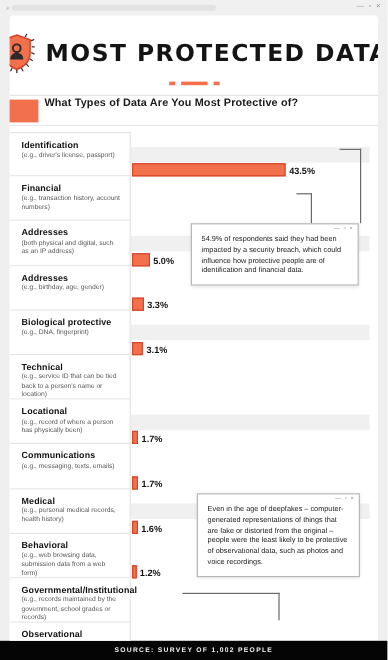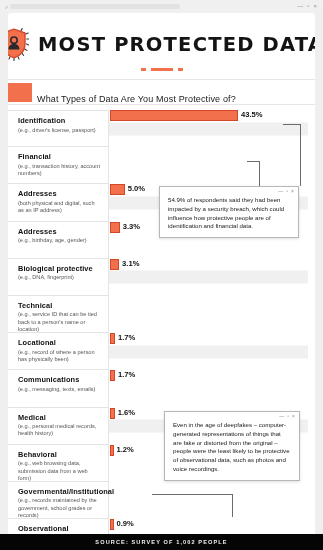--- a/index.html
+++ b/index.html
@@ -56,21 +56,21 @@
     position: absolute; left: 0; right: 0; top: 55px;
     display: flex; justify-content: center; align-items: center; gap: 5px;
   }
   .dash-sm { width: 5px; height: 3px; background: #f2714c; }
   .dash-lg { width: 22px; height: 3px; background: #f2714c; }
 
   
   .subtitle-band {
     position: relative; height: 26px; margin-top: 8px;
     border-top: 1px solid #e6e6e7; border-bottom: 1px solid #e6e6e7;
-    display: flex; align-items: flex-end;
+    display: flex; align-items: flex-start; font-weight: bold;
   }
   .subtitle-accent {
     position: absolute; left: -8px; top: 3px;
     width: 32px; height: 19px; background: #f2714c;
   }
   .subtitle-text {
     margin-left: 29px; font-size: 9px; color: #1a1a1a; letter-spacing: .15px;
     font-family: "Liberation Sans", sans-serif;
   }
 
@@ -85,21 +85,21 @@
     width: 101px; flex: none; padding: 5px 8px 3px 10px;
     border-right: 1px solid #e4e4e5; border-bottom: 1px solid #e4e4e5;
     background: #fff; position: relative; z-index: 3;
   }
   .row:first-child .label-cell { border-top: 1px solid #e4e4e5; }
   .lab-title {
     font-size: 7.4px; font-weight: bold; color: #111; letter-spacing: .1px;
     margin-bottom: 1.5px;
   }
   .lab-sub { font-size: 5.6px; color: #57575a; line-height: 1.32; }
-  .bar-cell { flex: 1; position: relative; display: flex; align-items: flex-start; }
+  .bar-cell { flex: 1; position: relative; display: flex; align-items: flex-end; }
   .track {
     position: absolute; left: 0; right: 7px; top: 50%;
     transform: translateY(-50%); height: 13px; background: transparent;
   }
   .bar {
     position: relative; z-index: 2; height: 11px;
     background: #f2714c; border: 0.8px solid #d4452a;
     margin-left: 1px;
   }
   .pct {

